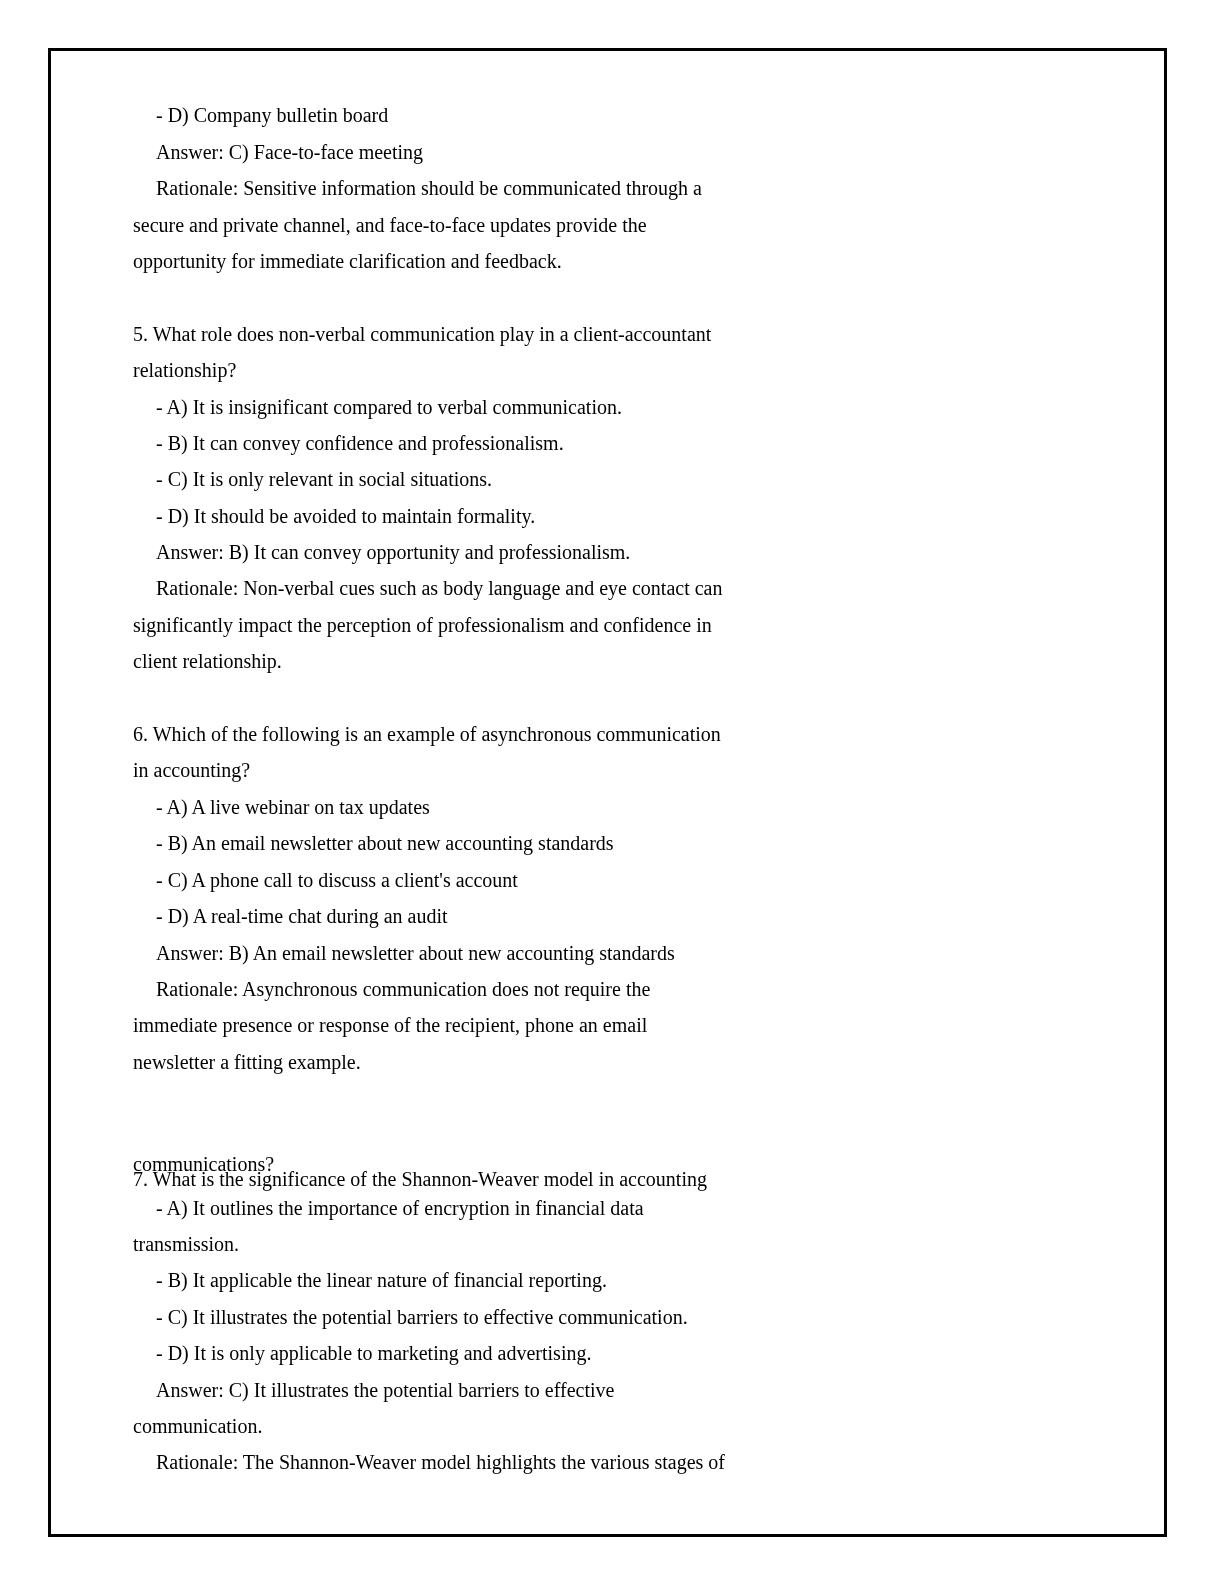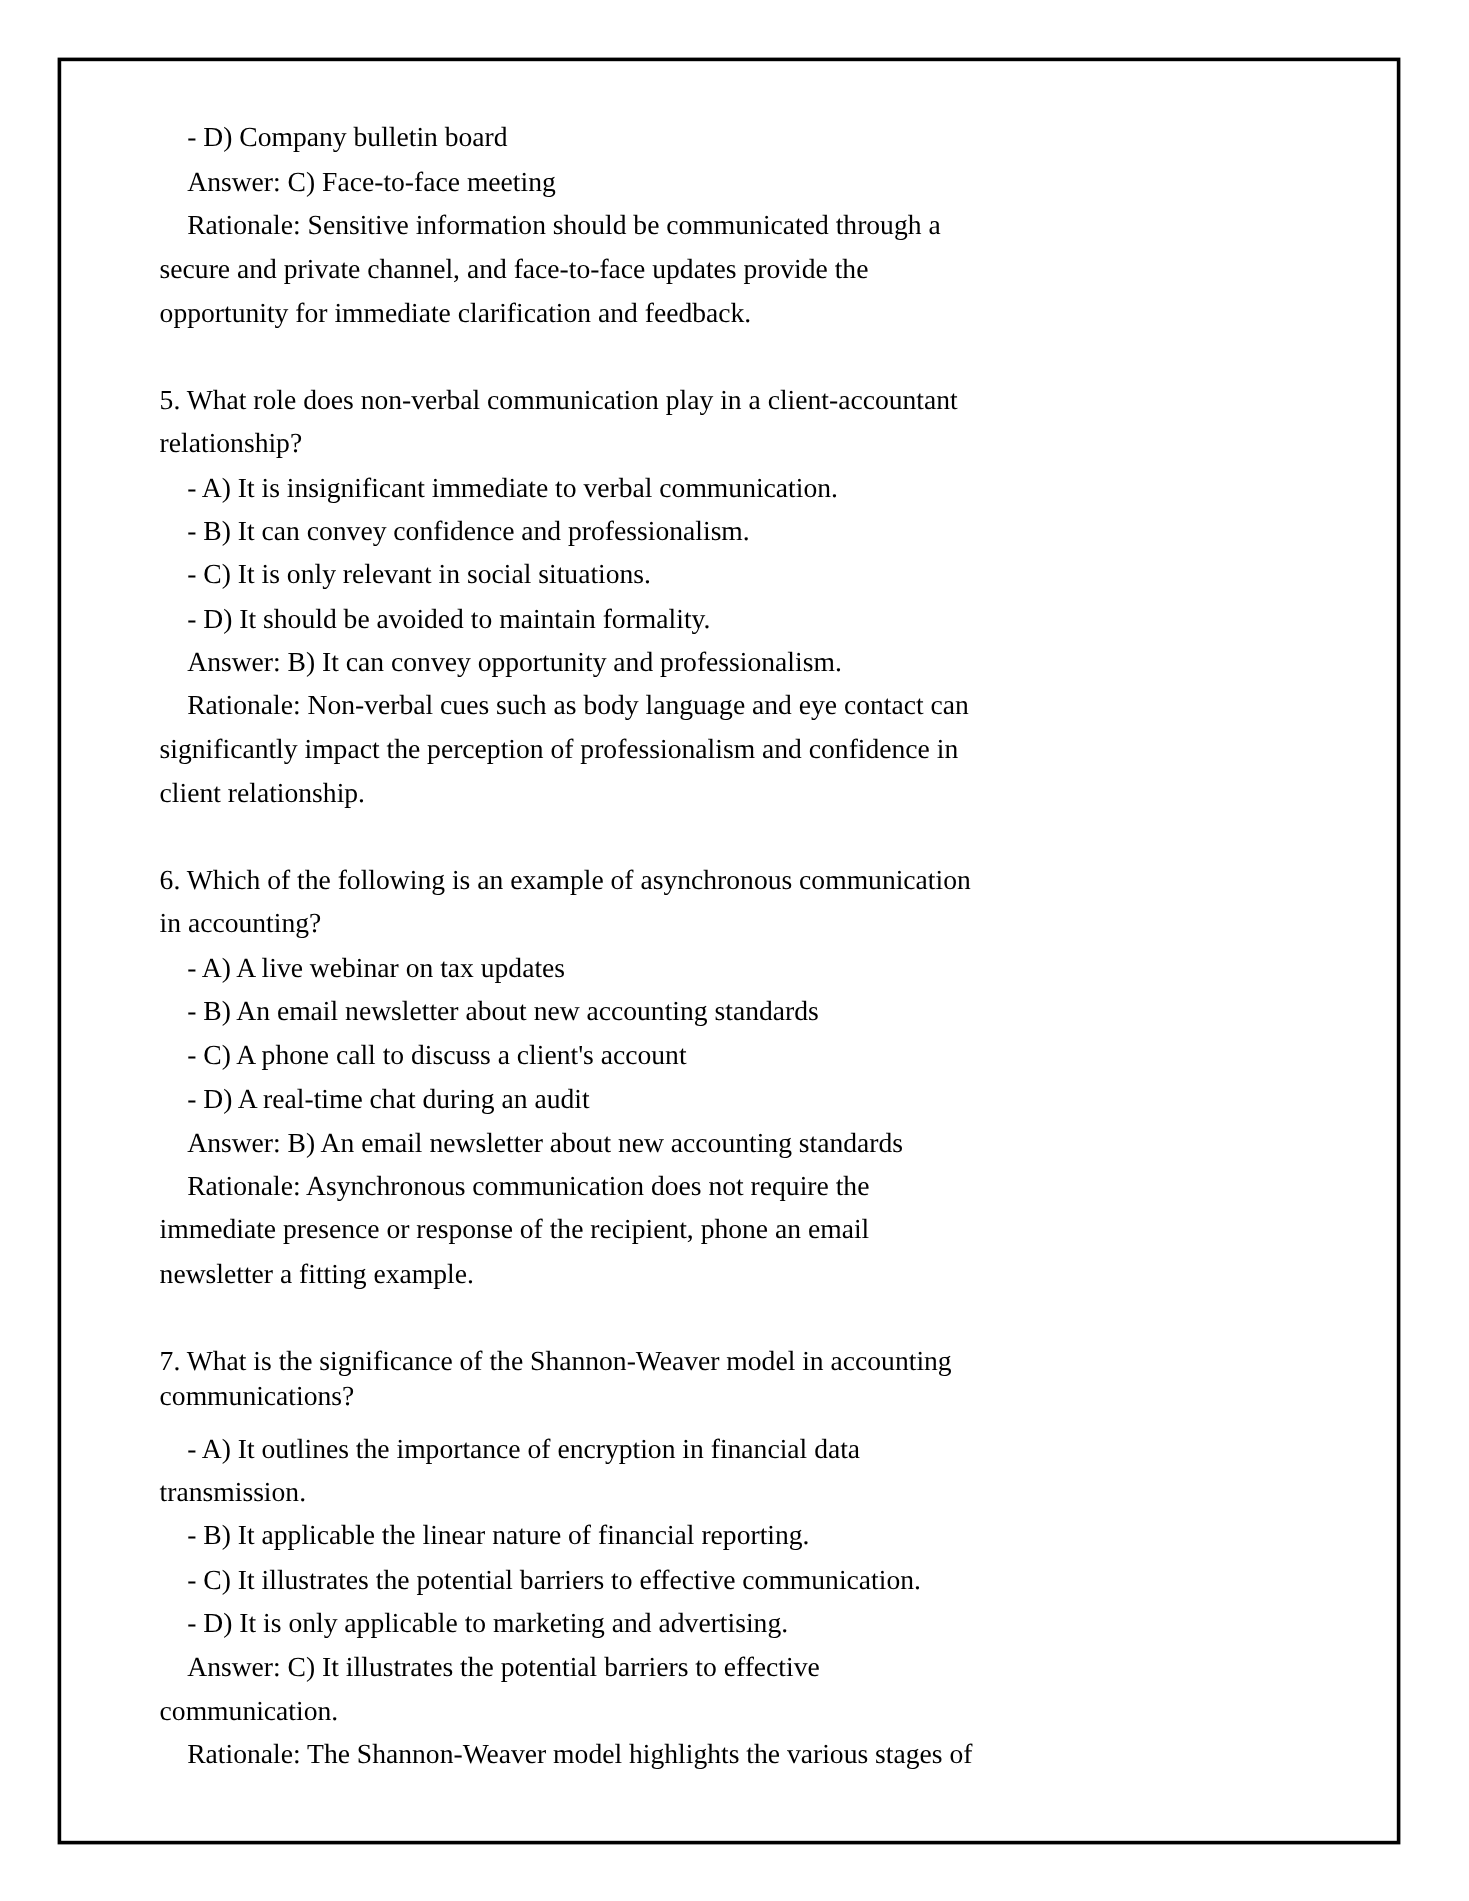--- a/index.html
+++ b/index.html
@@ -6,60 +6,60 @@
   body { width: 1224px; height: 1584px; position: relative; overflow: hidden; }
   .page-frame {
     position: absolute; left: 48px; top: 48px;
     width: 1113px; height: 1483px;
     border: 3px solid #000000;
     box-sizing: content-box;
   }
   .line {
     position: absolute; left: 133px;
     font-family: "Liberation Serif", serif;
-    font-size: 23px; line-height: 36px;
+    font-size: 20px; line-height: 36px;
     color: #000000; white-space: pre;
   }
   .indent { left: 156px; }
 </style>
 </head>
 <body>
 
 <div class="page-frame"></div>
 
 <div>
   <div class="line indent" style="top:97px">- D) Company bulletin board</div>
   <div class="line indent" style="top:134px">Answer: C) Face-to-face meeting</div>
   <div class="line indent" style="top:170px">Rationale: Sensitive information should be communicated through a</div>
   <div class="line" style="top:207px">secure and private channel, and face-to-face updates provide the</div>
   <div class="line" style="top:243px">opportunity for immediate clarification and feedback.</div>
 
   <div class="line" style="top:316px">5. What role does non-verbal communication play in a client-accountant</div>
   <div class="line" style="top:352px">relationship?</div>
-  <div class="line indent" style="top:389px">- A) It is insignificant immediate to verbal communication.</div>
+  <div class="line indent" style="top:389px">- A) It is insignificant compared to verbal communication.</div>
   <div class="line indent" style="top:425px">- B) It can convey confidence and professionalism.</div>
   <div class="line indent" style="top:461px">- C) It is only relevant in social situations.</div>
   <div class="line indent" style="top:498px">- D) It should be avoided to maintain formality.</div>
   <div class="line indent" style="top:534px">Answer: B) It can convey opportunity and professionalism.</div>
   <div class="line indent" style="top:570px">Rationale: Non-verbal cues such as body language and eye contact can</div>
   <div class="line" style="top:607px">significantly impact the perception of professionalism and confidence in</div>
   <div class="line" style="top:643px">client relationship.</div>
 
   <div class="line" style="top:716px">6. Which of the following is an example of asynchronous communication</div>
   <div class="line" style="top:752px">in accounting?</div>
   <div class="line indent" style="top:789px">- A) A live webinar on tax updates</div>
   <div class="line indent" style="top:825px">- B) An email newsletter about new accounting standards</div>
   <div class="line indent" style="top:862px">- C) A phone call to discuss a client's account</div>
   <div class="line indent" style="top:898px">- D) A real-time chat during an audit</div>
   <div class="line indent" style="top:935px">Answer: B) An email newsletter about new accounting standards</div>
   <div class="line indent" style="top:971px">Rationale: Asynchronous communication does not require the</div>
   <div class="line" style="top:1007px">immediate presence or response of the recipient, phone an email</div>
   <div class="line" style="top:1044px">newsletter a fitting example.</div>
 
-  <div class="line" style="top:1117px">7. What is the significance of the Shannon-Weaver model in accounting</div>
+  <div class="line" style="top:1161px">7. What is the significance of the Shannon-Weaver model in accounting</div>
   <div class="line" style="top:1146px">communications?</div>
   <div class="line indent" style="top:1190px">- A) It outlines the importance of encryption in financial data</div>
   <div class="line" style="top:1226px">transmission.</div>
   <div class="line indent" style="top:1262px">- B) It applicable the linear nature of financial reporting.</div>
   <div class="line indent" style="top:1299px">- C) It illustrates the potential barriers to effective communication.</div>
   <div class="line indent" style="top:1335px">- D) It is only applicable to marketing and advertising.</div>
   <div class="line indent" style="top:1372px">Answer: C) It illustrates the potential barriers to effective</div>
   <div class="line" style="top:1408px">communication.</div>
   <div class="line indent" style="top:1444px">Rationale: The Shannon-Weaver model highlights the various stages of</div>
 </div>

